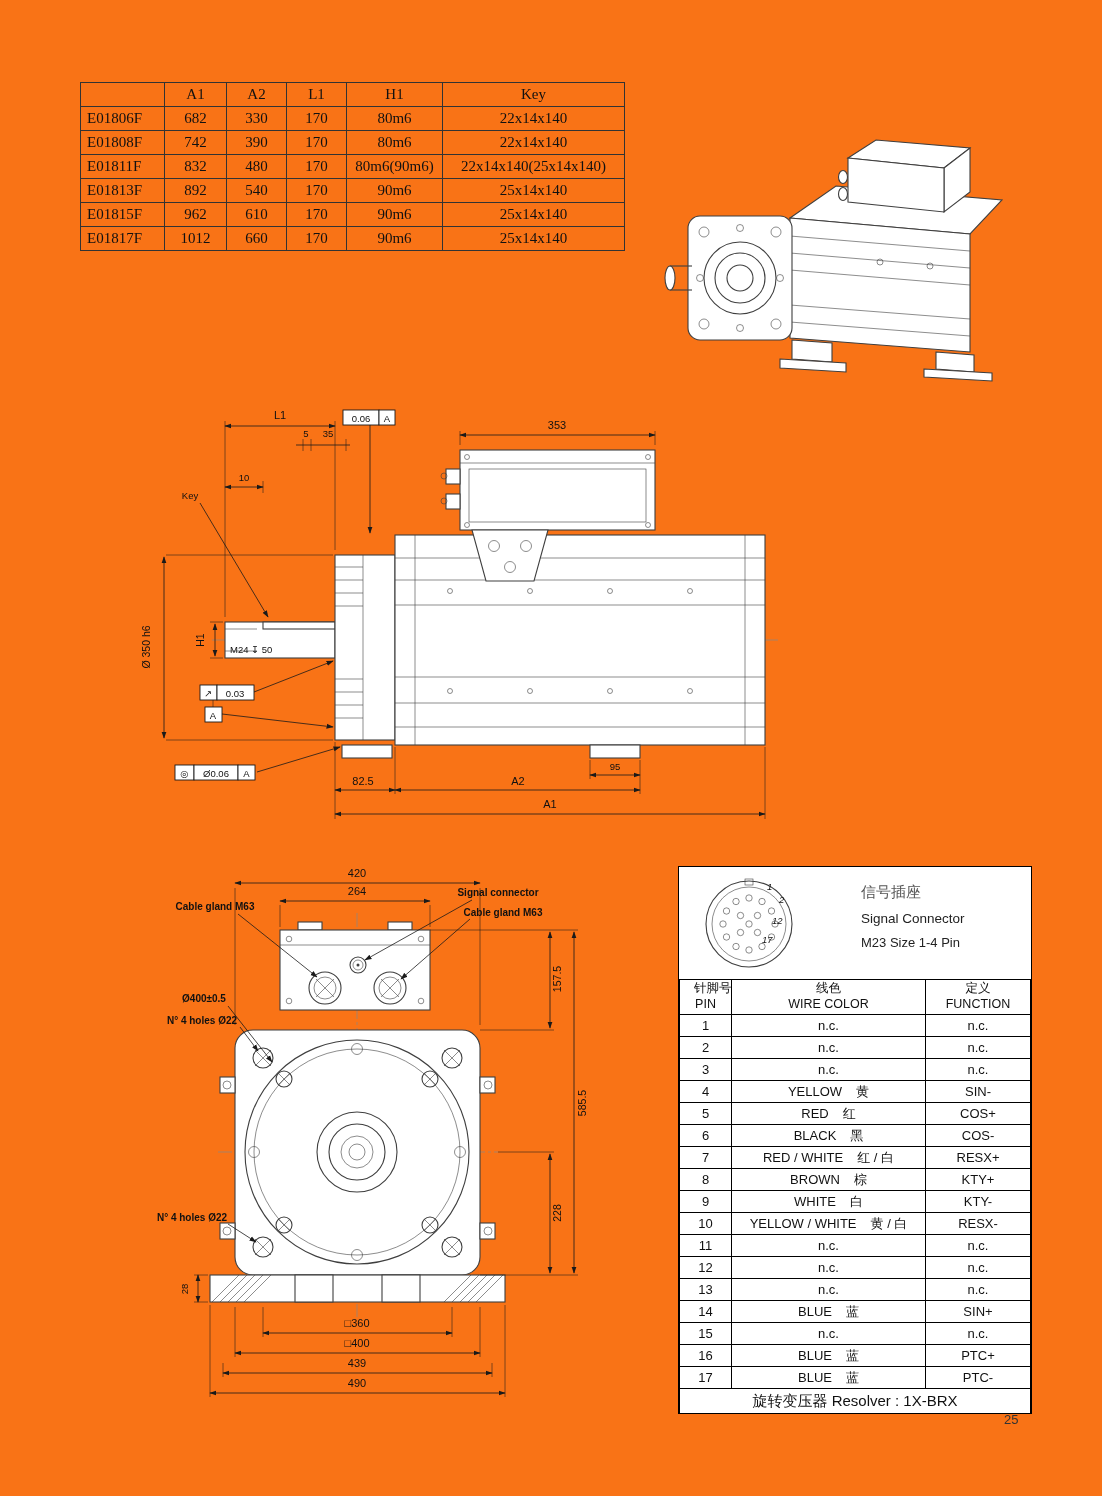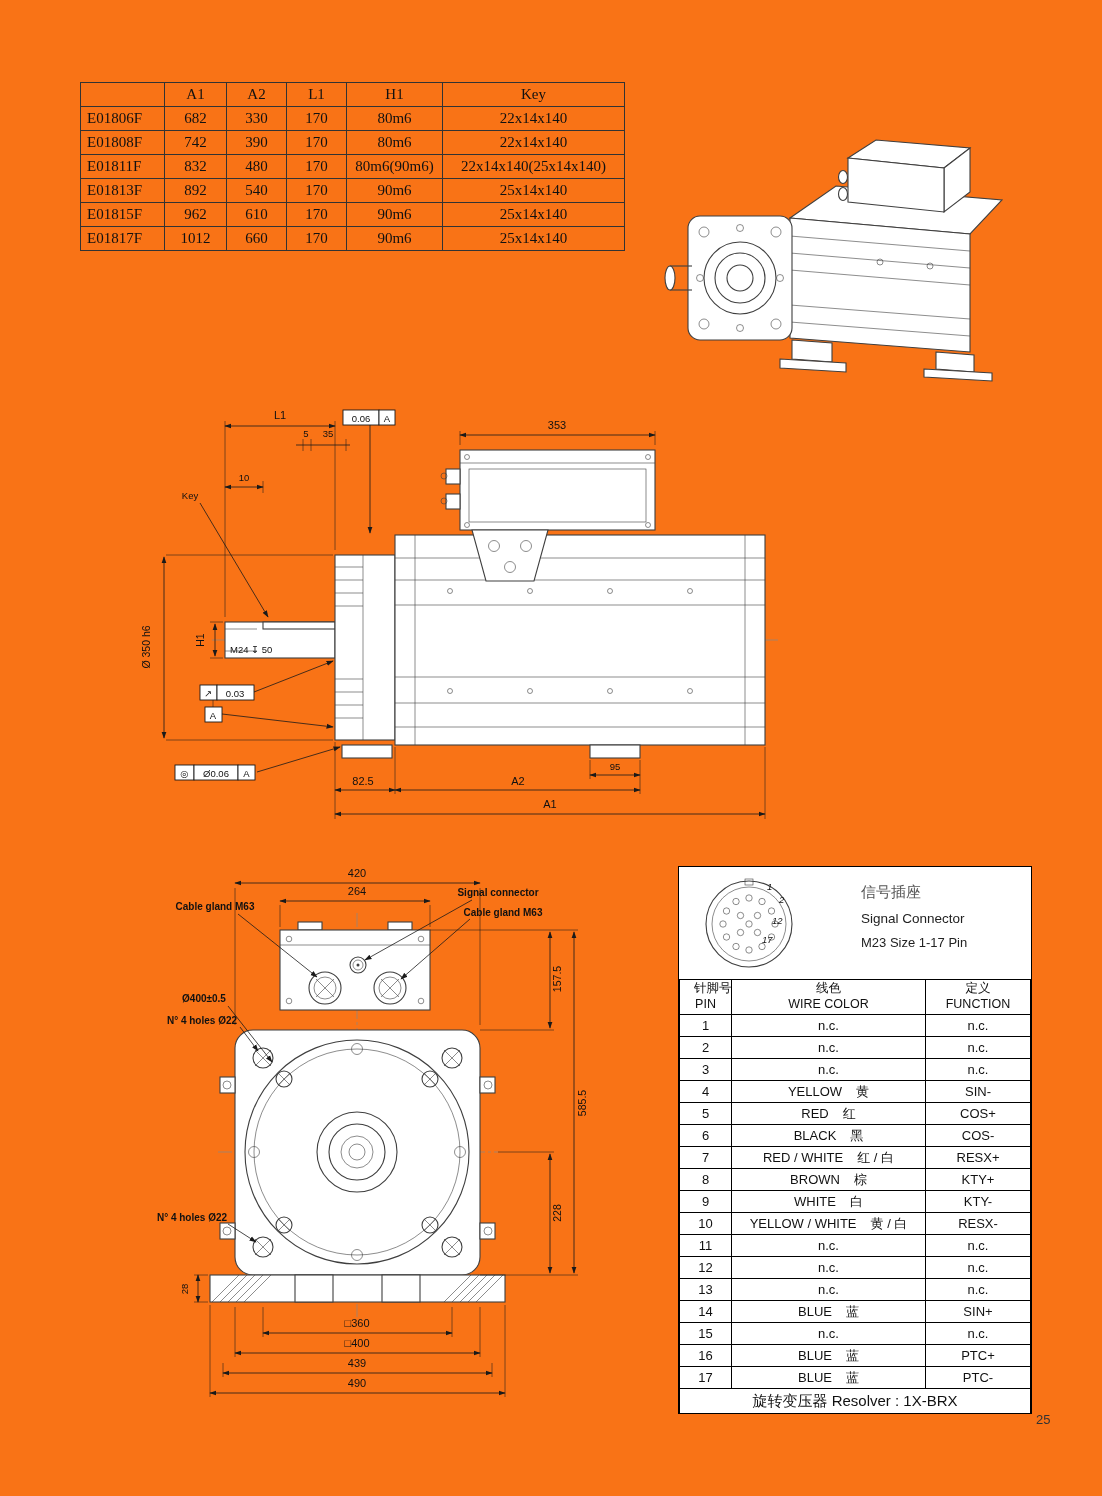--- a/index.html
+++ b/index.html
@@ -38,21 +38,21 @@
   .conn-title-cn{font-size:15px;color:#555;margin-bottom:9px;}
   .conn-title-en{font-size:13.5px;color:#222;margin-bottom:9px;}
   .conn-subtitle{font-size:13px;color:#222;}
   table.pin-table{width:100%;border-collapse:collapse;font-size:13px;table-layout:fixed;}
   table.pin-table th,table.pin-table td{border:1px solid #000;text-align:center;
        padding:0 14px;height:21px;font-weight:normal;overflow:hidden;white-space:nowrap;}
   table.pin-table th{height:34px;font-size:12.5px;line-height:1.25;}
   table.pin-table .footer-cell{height:24px;font-size:15px;}
   .cn-gap{margin-left:14px;}
 
-  .page-number{position:absolute;left:1036px;top:1412px;font-size:13px;color:#333;}
+  .page-number{position:absolute;left:1004px;top:1412px;font-size:13px;color:#333;}
 </style>
 </head>
 <body>
 
 <div class="page">
 
   <table class="dim-table">
     <colgroup>
       <col style="width:84px">
         <col style="width:62px">
@@ -497,21 +497,21 @@
           </g>
           <text x="88" y="23" class="pinnum">1</text>
           <text x="100" y="36" class="pinnum">2</text>
           <text x="93" y="57" class="pinnum">12</text>
           <text x="83" y="76" class="pinnum">17</text>
         </svg>
       </div>
       <div class="connector-titles">
         <div class="conn-title-cn">信号插座</div>
         <div class="conn-title-en">Signal Connector</div>
-        <div class="conn-subtitle">M23 Size 1-17 Pin</div>
+        <div class="conn-subtitle">M23 Size 1-4 Pin</div>
       </div>
     </div>
     <table class="pin-table">
       <colgroup>
           <col style="width:52px">
           <col style="width:194px">
           <col>
         </colgroup>
       <thead>
         <tr>

